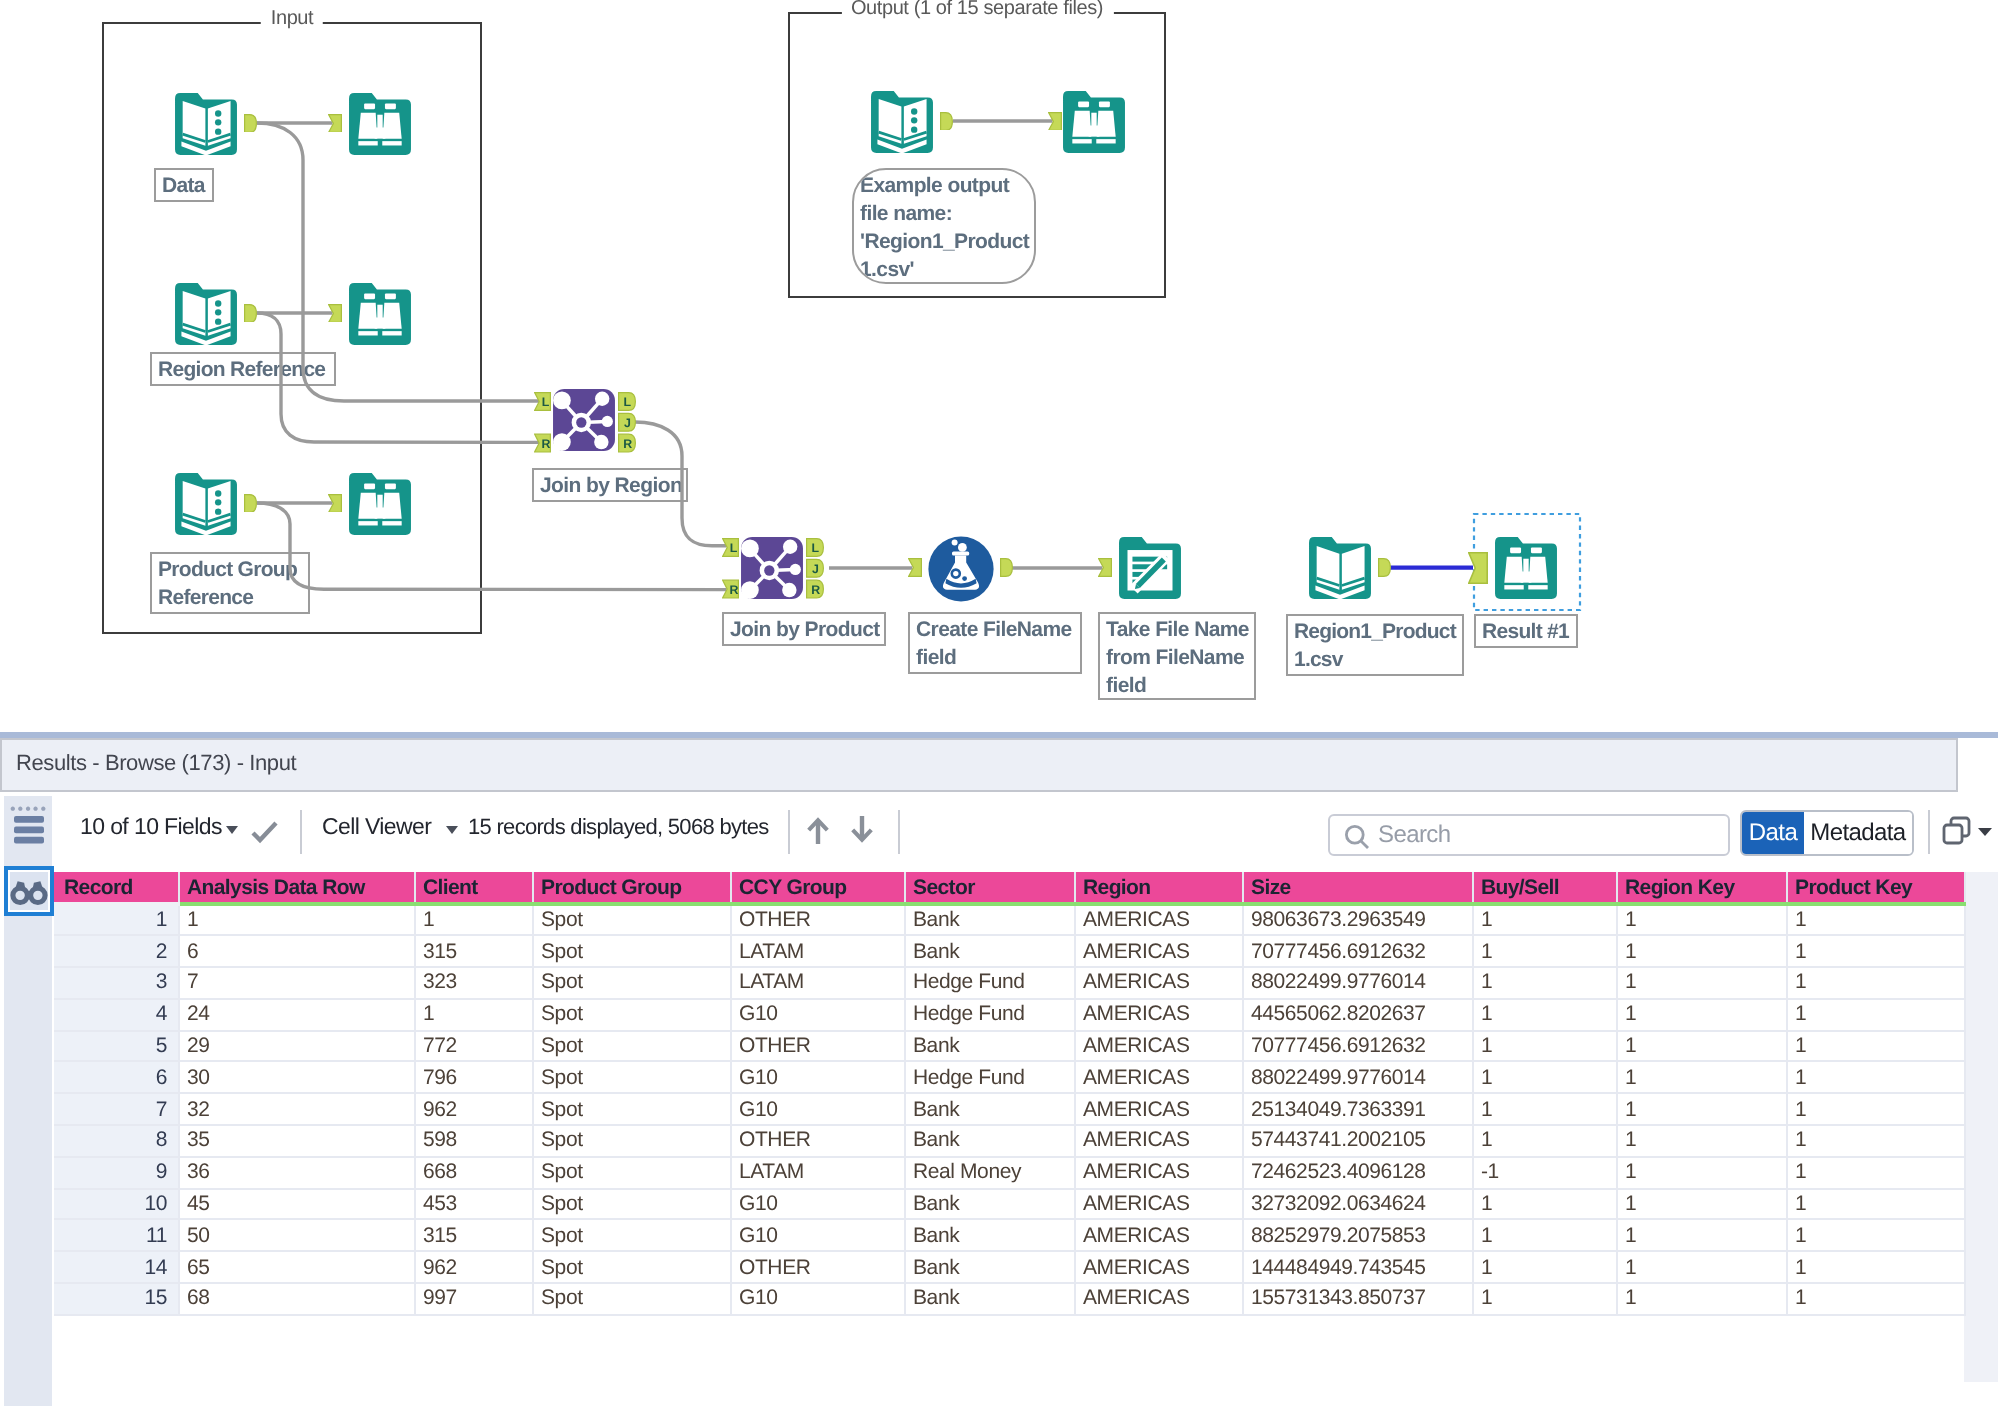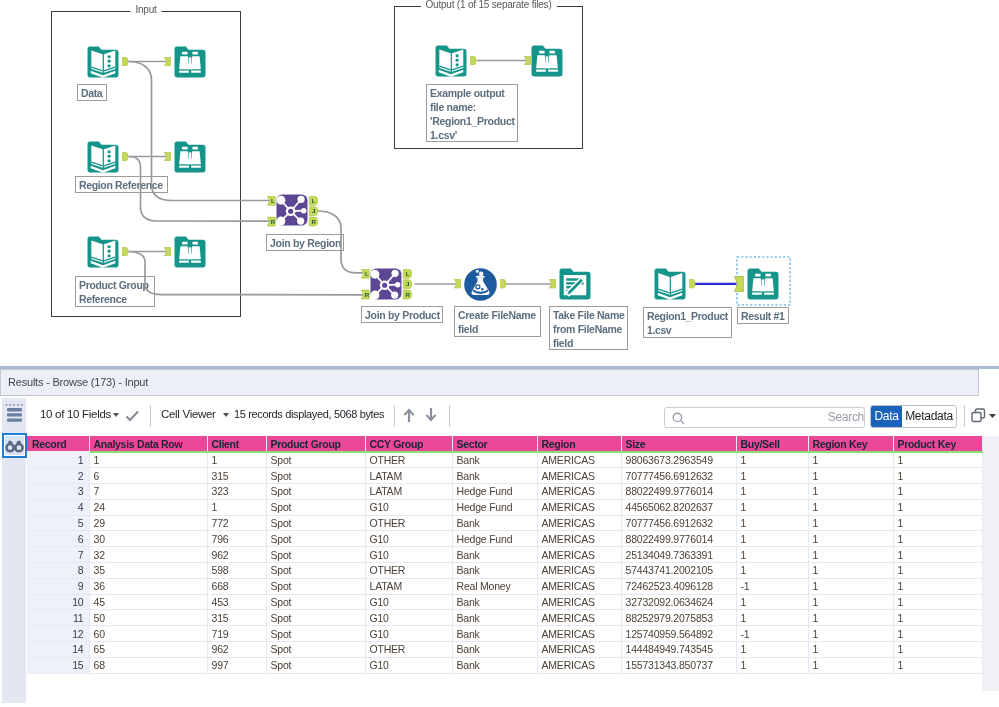--- a/index.html
+++ b/index.html
@@ -26,21 +26,21 @@
 #sidebar { position:absolute; left:2px; top:32px; width:24px; height:305px; background:#e2e7f1; }
 #sidebar .dots { position:absolute; top:2px; left:3px; color:#98a3ba; font-size:8px; letter-spacing:1px; }
 #binobox { position:absolute; left:0px; top:35px; width:25px; height:25px;
   background:#dce3f0; border:2px solid #1f7fd4; box-shadow:inset 0 0 0 1px #fff; }
 .tbitem { position:absolute; top:42px; white-space:nowrap; }
 .vsep { position:absolute; top:39px; width:1px; height:22px; background:#c9ccd4; }
 .caret { display:inline-block; width:0; height:0; border-left:3.5px solid transparent;
   border-right:3.5px solid transparent; border-top:4.5px solid #4a4f5a; vertical-align:2px; }
 #searchbox { position:absolute; left:664px; top:41px; width:201px; height:21px;
   border:1px solid #c9ccd6; border-radius:3px; background:#fff; color:#979da8;
-  font-size:12px; line-height:19px; padding-left:24px;text-align:right; }
+  font-size:12px; line-height:19px; padding-left:24px; }
 #btngroup { position:absolute; left:870px; top:39px; height:23px; border:1px solid #b9bfc9;
   border-radius:3px; overflow:hidden; display:flex; }
 #btngroup .b1 { background:#1b63b8; color:#fff; width:31px; text-align:center;
   line-height:21px; font-size:12px; }
 #btngroup .b2 { background:#fff; color:#1c1f26; width:54px; text-align:center;
   line-height:21px; font-size:12px; }
 
 #gridwrap { position:absolute; left:27px; top:70px; }
 table { border-collapse:collapse; table-layout:fixed; width:955px; }
 th { height:16px; font-size:10.5px; letter-spacing:-0.3px; font-weight:bold; color:#1c2433; text-align:left;
@@ -66,21 +66,21 @@
 
   <div class="lbl" style="left:77px; top:84px; width:30px; height:17px;">Data</div>
   <div class="lbl" style="left:75px; top:176px; width:93px; height:17px;">Region Reference</div>
   <div class="lbl" style="left:75px; top:276px; width:80px; height:31px;">Product Group<br>Reference</div>
   <div class="lbl" style="left:266px; top:234px; width:78px; height:17px; letter-spacing:-0.3px;">Join by Region</div>
   <div class="lbl" style="left:361px; top:306px; width:82px; height:17px; letter-spacing:-0.3px;">Join by Product</div>
   <div class="lbl" style="left:454px; top:306px; width:87px; height:31px; letter-spacing:-0.3px;">Create FileName<br>field</div>
   <div class="lbl" style="left:549px; top:306px; width:79px; height:44px; letter-spacing:-0.3px;">Take File Name<br>from FileName<br>field</div>
   <div class="lbl" style="left:643px; top:307px; width:89px; height:31px; letter-spacing:-0.4px;">Region1_Product<br>1.csv</div>
   <div class="lbl" style="left:737px; top:307px; width:52px; height:17px;">Result #1</div>
-  <div class="lbl" style="left:426px; top:84px; width:92px; height:58px; letter-spacing:-0.3px;">Example output<br>file name:<br>'Region1_Product<br>1.csv'</div>
+  <div class="lbl" style="left:426px; top:84px; width:92px; height:58px; letter-spacing:-0.3px;border-radius:17px;">Example output<br>file name:<br>'Region1_Product<br>1.csv'</div>
 
   <svg id="selbox" width="55" height="50">
       <rect x="1" y="1" width="53" height="48" fill="none" stroke="#3f9edf" stroke-width="1.1" stroke-dasharray="2.2,2"></rect>
     </svg>
 
   <svg width="0" height="0" style="position:absolute">
     <defs>
       <symbol id="fold" viewBox="0 0 31 31">
         <path d="M3,0.5 H11.5 L14,3.6 H28 Q30.5,3.6 30.5,6.1 V27.9 Q30.5,30.5 27.9,30.5 H3.1 Q0.5,30.5 0.5,27.9 V3.1 Q0.5,0.5 3,0.5 Z" fill="#15948A"></path>
       </symbol>
@@ -524,33 +524,20 @@
             <td>Spot</td>
             <td>G10</td>
             <td>Bank</td>
             <td>AMERICAS</td>
             <td>88252979.2075853</td>
             <td>1</td>
             <td>1</td>
             <td>1</td>
           </tr>
 <tr>
-            <td class="rc">12</td>
-            <td>60</td>
-            <td>719</td>
-            <td>Spot</td>
-            <td>G10</td>
-            <td>Bank</td>
-            <td>AMERICAS</td>
-            <td>125740959.564892</td>
-            <td>-1</td>
-            <td>1</td>
-            <td>1</td>
-          </tr>
-<tr>
             <td class="rc">14</td>
             <td>65</td>
             <td>962</td>
             <td>Spot</td>
             <td>OTHER</td>
             <td>Bank</td>
             <td>AMERICAS</td>
             <td>144484949.743545</td>
             <td>1</td>
             <td>1</td>

